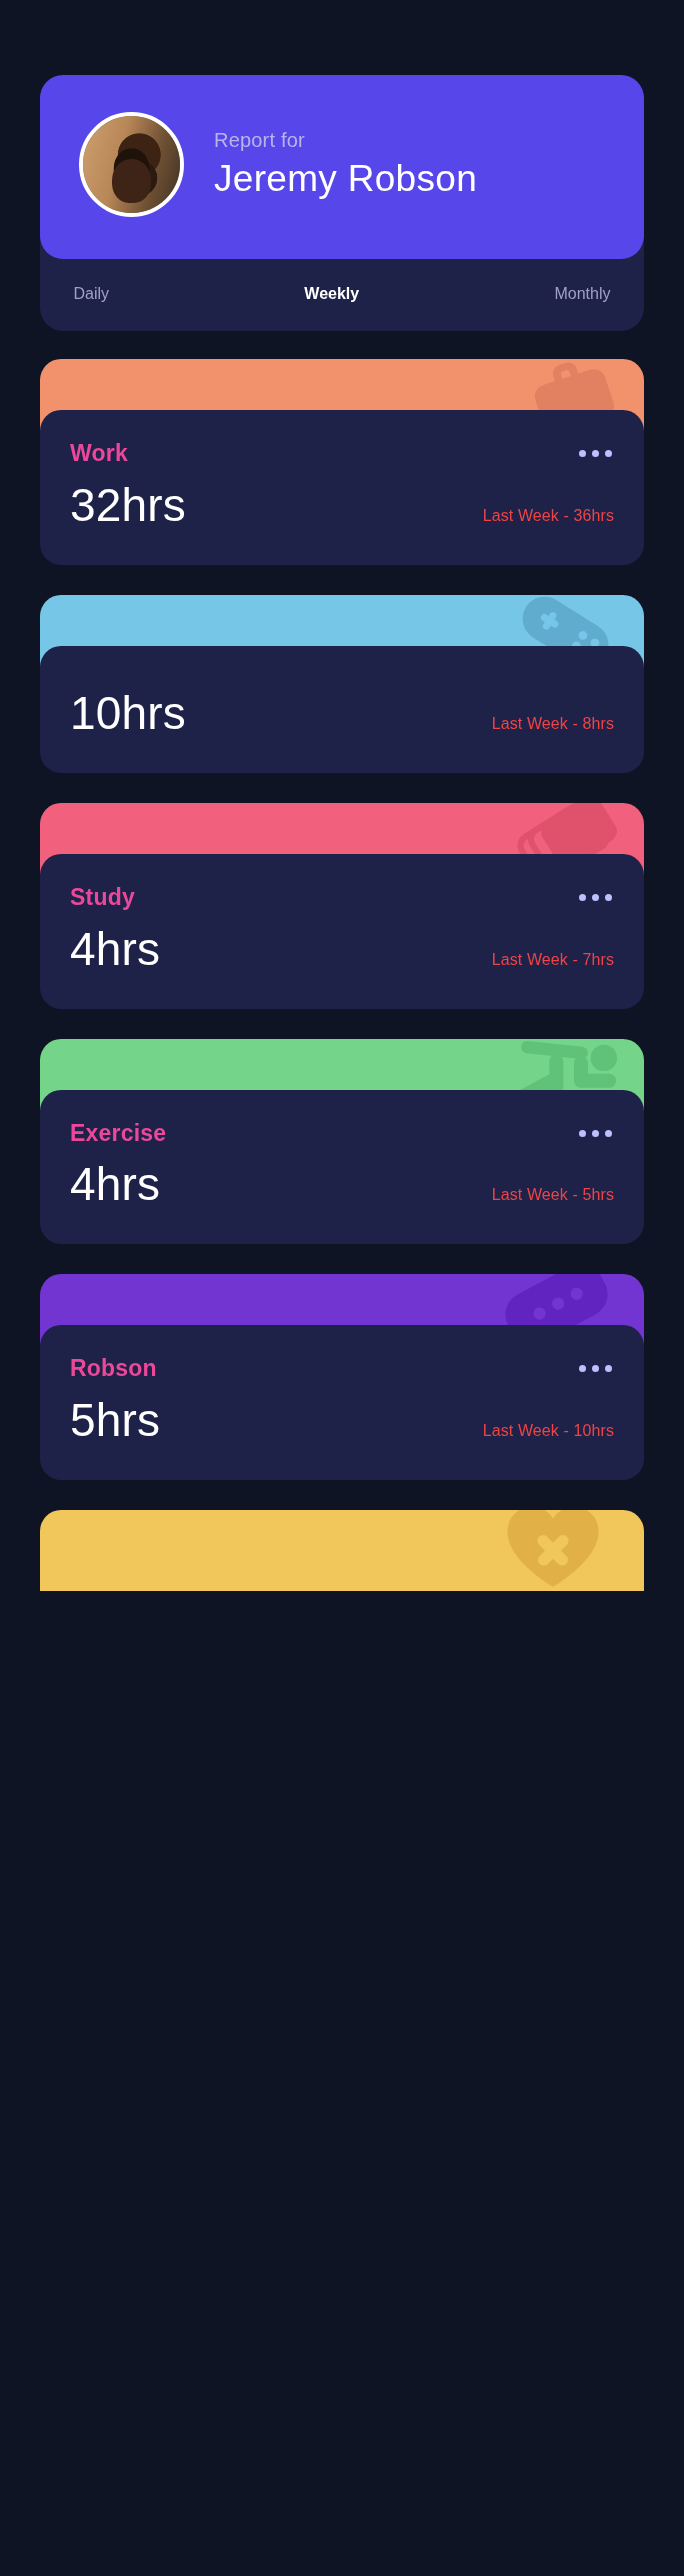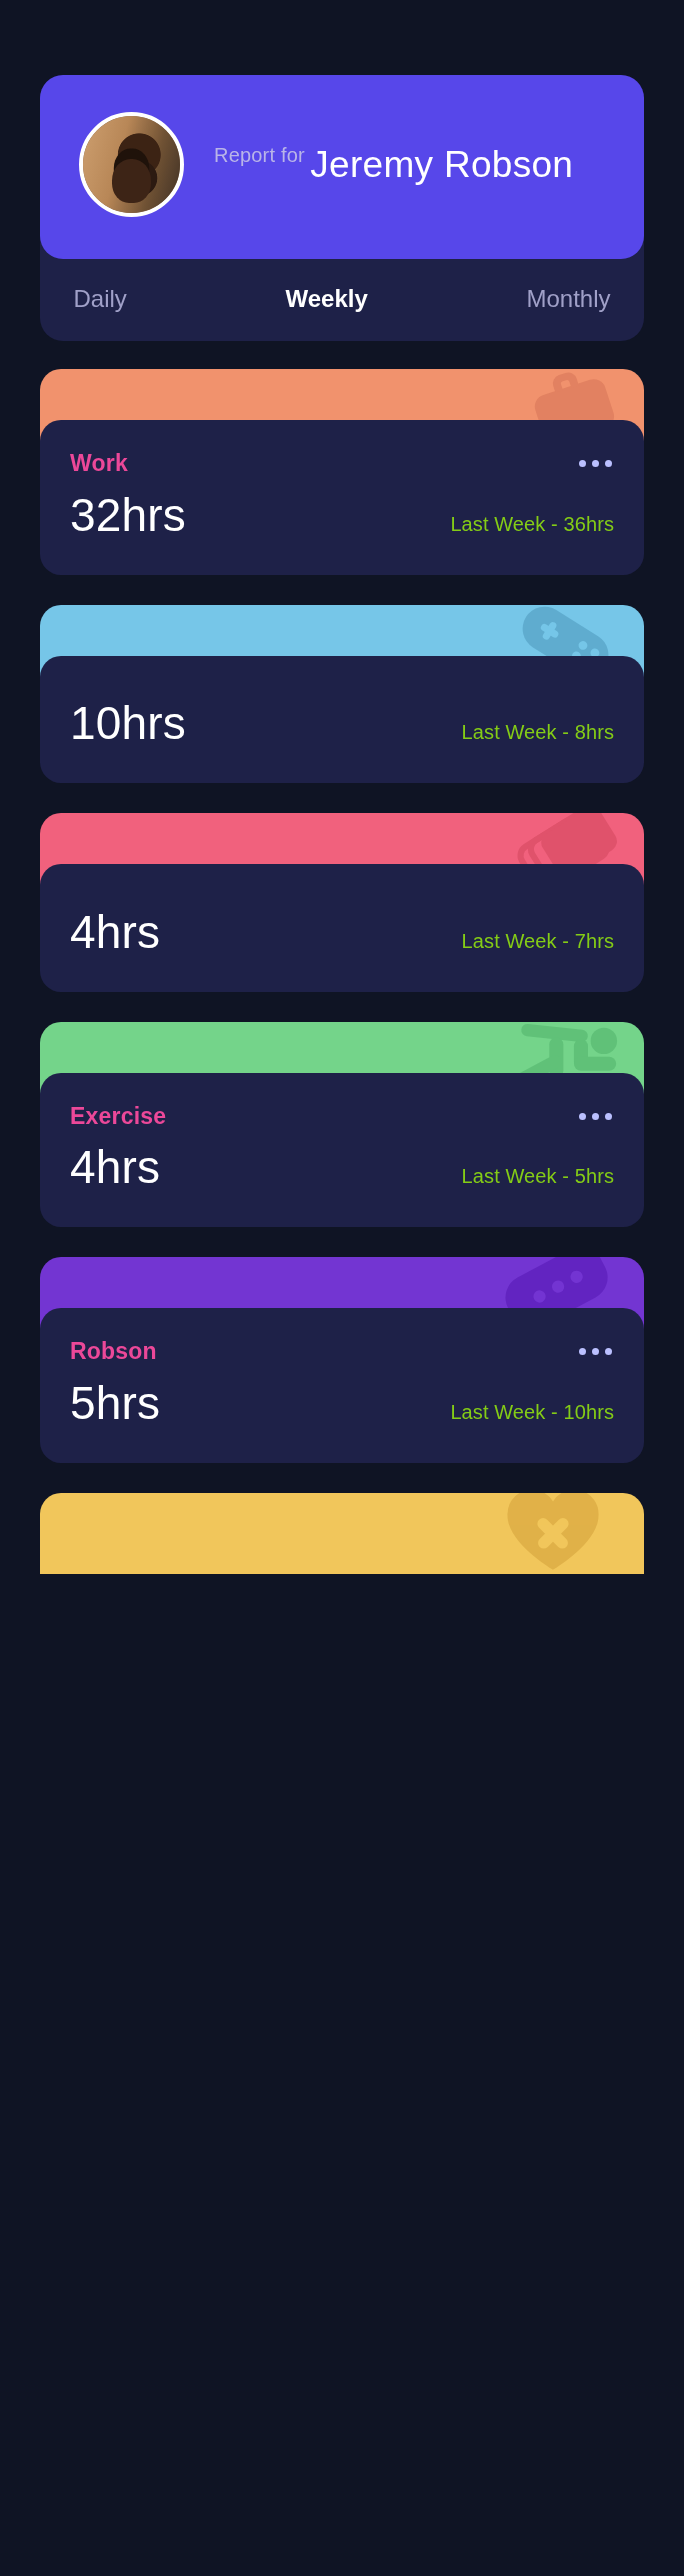--- a/index.html
+++ b/index.html
@@ -62,21 +62,21 @@
   }
   .avatar .ph::before {
     content: "";
     position: absolute;
     left: 43%; top: 70%;
     width: 16%; height: 7%;
     border-radius: 50%;
     background: #F0EDE6;
   }
 
-  .profile-text { display: flex; flex-direction: row; gap: 5.3px; }
+  .profile-text { display: flex; flex-direction: column; gap: 5.3px; }
   .report-for {
     color: #B9B4E8;
     font-size: 20px;
     font-weight: 400;
     letter-spacing: 0.2px;
   }
   .profile-name {
     color: #FFFFFF;
     font-size: 37px;
     font-weight: 300;
@@ -90,21 +90,21 @@
     border-radius: 0 0 23px 23px;
     margin-top: -23px;
     padding: 49px 30px 28px 30px;
     display: flex;
     justify-content: space-between;
     align-items: center;
     position: relative;
     z-index: 1;
   }
   .tab {
-    font-size: 24px;
+    font-size: 16px;
     color: #A0A0C8;
     font-weight: 400;
     background: none;
     border: none;
     font-family: inherit;
     cursor: pointer;
     padding: 0 3.5px;
   }
   .tab.active { color: #FFFFFF; font-weight: 700; }
 
@@ -165,22 +165,22 @@
     align-items: baseline;
     justify-content: space-between;
   }
   .card-hours {
     color: #FFFFFF;
     font-size: 46px;
     font-weight: 300;
     letter-spacing: 0.2px;
   }
   .card-prev {
-    color: #84cc16;
-    font-size: 20px;
+    color: #ef4444;
+    font-size: 16px;
     font-weight: 400;
     letter-spacing: 0.1px;
   }
 </style>
 </head>
 <body>
 
 <div class="app">
 
   <div class="profile-card">
@@ -260,20 +260,28 @@
           <svg width="112" height="89" viewBox="0 0 128 102">
             <g transform="rotate(-32 64 51)">
               <rect x="14" y="22" width="78" height="56" rx="12" fill="none" stroke="#DC5068" stroke-width="7"></rect>
               <rect x="28" y="22" width="78" height="56" rx="12" fill="none" stroke="#DC5068" stroke-width="7"></rect>
               <rect x="42" y="22" width="78" height="56" rx="12" fill="#DC5068"></rect>
             </g>
           </svg>
         </span>
       </div>
       <div class="card-body">
+        <div class="card-top">
+          <span class="card-title">Study</span>
+          <button class="menu-dots">
+              <i></i>
+              <i></i>
+              <i></i>
+            </button>
+        </div>
         <div class="card-bottom">
           <span class="card-hours">4hrs</span>
           <span class="card-prev">Last Week - 7hrs</span>
         </div>
       </div>
     </div>
 
     <div class="card">
       <div class="card-band" style="background:#74D48A">
         <span class="band-icon" style="right:12.3px;top:-3.5px;">

